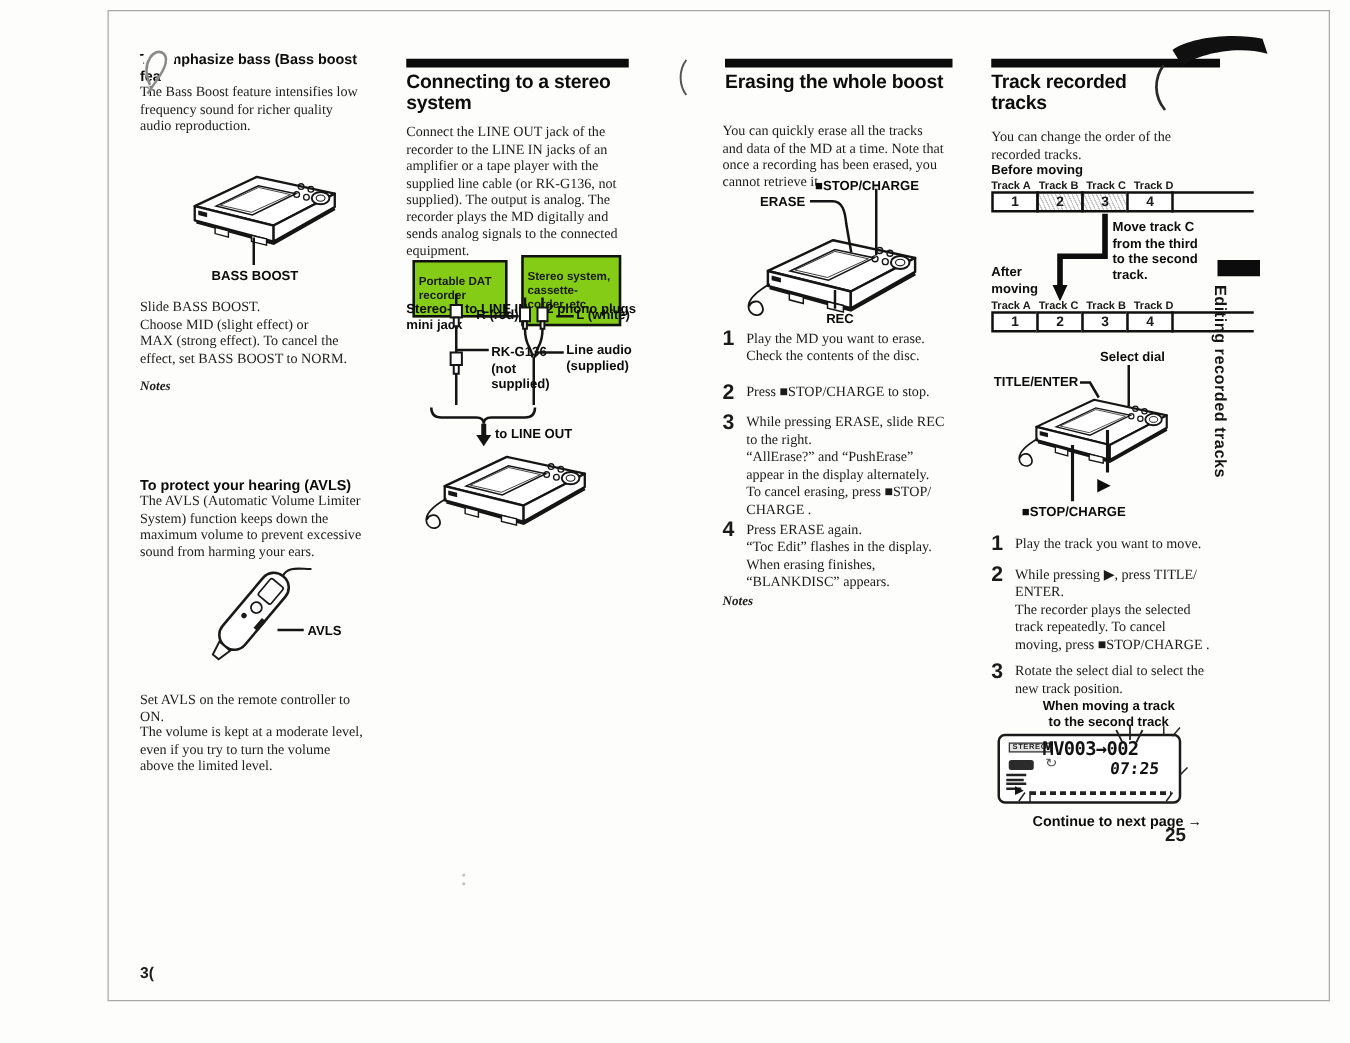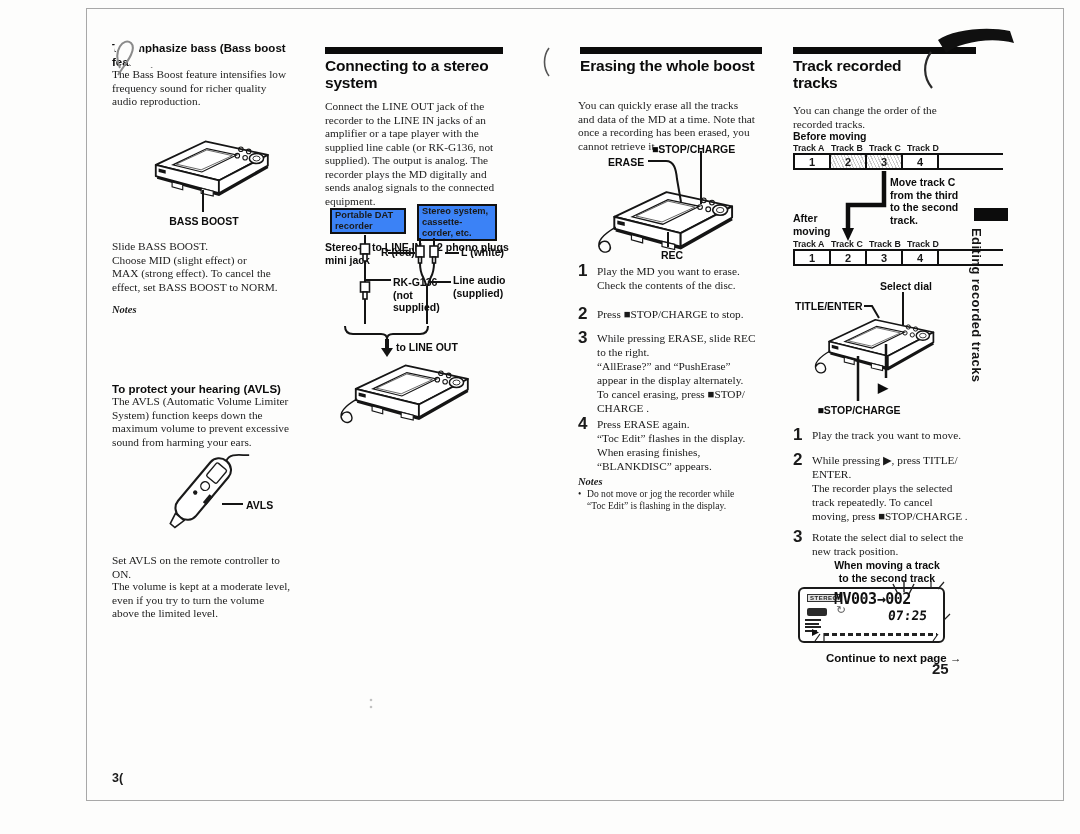--- a/index.html
+++ b/index.html
@@ -13,21 +13,21 @@
   .h-sub{font:bold 11.5px/1.22 "Liberation Sans",sans-serif;color:#0c0c0c}
   .body{font:11.3px/1.2 "Liberation Serif",serif;color:#1c1c1c}
   .lbl{font:bold 10.5px/1.2 "Liberation Sans",sans-serif;color:#0c0c0c}
   .notes-t{font:bold italic 10.5px/1.2 "Liberation Serif",serif}
   .nlist{list-style:none;font:9.6px/1.26 "Liberation Serif",serif}
   .nlist li{position:relative;padding-left:9px;margin-bottom:2px;white-space:pre-line}
   .nlist li::before{content:"\2022";position:absolute;left:0;top:0}
   .step{position:absolute;padding-left:19px}
   .step .num{position:absolute;left:0;top:-3px;font:bold 17px "Liberation Sans",sans-serif}
   .step .txt{font:11.3px/1.24 "Liberation Serif",serif;white-space:pre-line}
-  .dbox{border:2px solid #111;font:bold 9.3px/1.2 "Liberation Sans",sans-serif;padding:0 3px;background:#3b82f6}
+  .dbox{border:2px solid #111;font:bold 9.3px/1.2 "Liberation Sans",sans-serif;padding:10px 3px;background:#84cc16}
   .thead{display:flex}
   .thead span{width:38px;font:bold 8.8px "Liberation Sans",sans-serif}
   .trow{display:flex}
   .tcell{width:38px;height:17px;border:2px solid #101010;margin-left:-2px;display:flex;align-items:center;justify-content:center;font:bold 11px "Liberation Sans",sans-serif;background:#fff}
   .tcell:first-child{margin-left:0}
   .tcell.scribble{background:repeating-linear-gradient(65deg,#fff 0 2px,#c9c9c9 2px 3px)}
   .tpartial{width:66px;height:17px;border-top:2px solid #101010;border-bottom:2px solid #101010;margin-left:-2px}
   .lcd{position:absolute;left:798px;top:587px;width:147px;height:56px;border:2px solid #1a1a1a;border-radius:6px;background:#fff}
   .lcd .stereo{position:absolute;left:7px;top:5px;font:bold 6px "Liberation Sans",sans-serif;border:1px solid #333;background:#e3e3e3;padding:0 2px;letter-spacing:.5px;color:#222}
   .lcd .main{position:absolute;left:34px;top:1px;font:bold 15px "DejaVu Sans Mono",monospace;letter-spacing:-.5px;color:#111}
@@ -216,22 +216,20 @@
   <div class="step" style="left:578px;top:417px;width:215px">
     <span class="num">4</span>
     <div class="txt">Press ERASE again.
 “Toc Edit” flashes in the display.
 When erasing finishes,
 “BLANKDISC” appears.</div>
   </div>
 
   <div class="abs notes-t" style="left:578px;top:476px">Notes</div>
   <ul class="abs nlist" style="left:578px;top:488px;width:218px">
-    <li>Do not move or jog the recorder while
-“Toc Edit” is flashing in the display.</li>
   </ul>
 
   <div class="abs bar" style="left:793px;top:47px;width:183px"></div>
   <div class="abs h-main pre" style="left:793px;top:57px;width:200px">Track recorded
 tracks</div>
   <div class="abs body pre" style="left:793px;top:104px;width:210px">You can change the order of the
 recorded tracks.</div>
 
   <div class="abs lbl" style="left:793px;top:130px">Before moving</div>
   <div class="abs thead" style="left:793px;top:143px">

